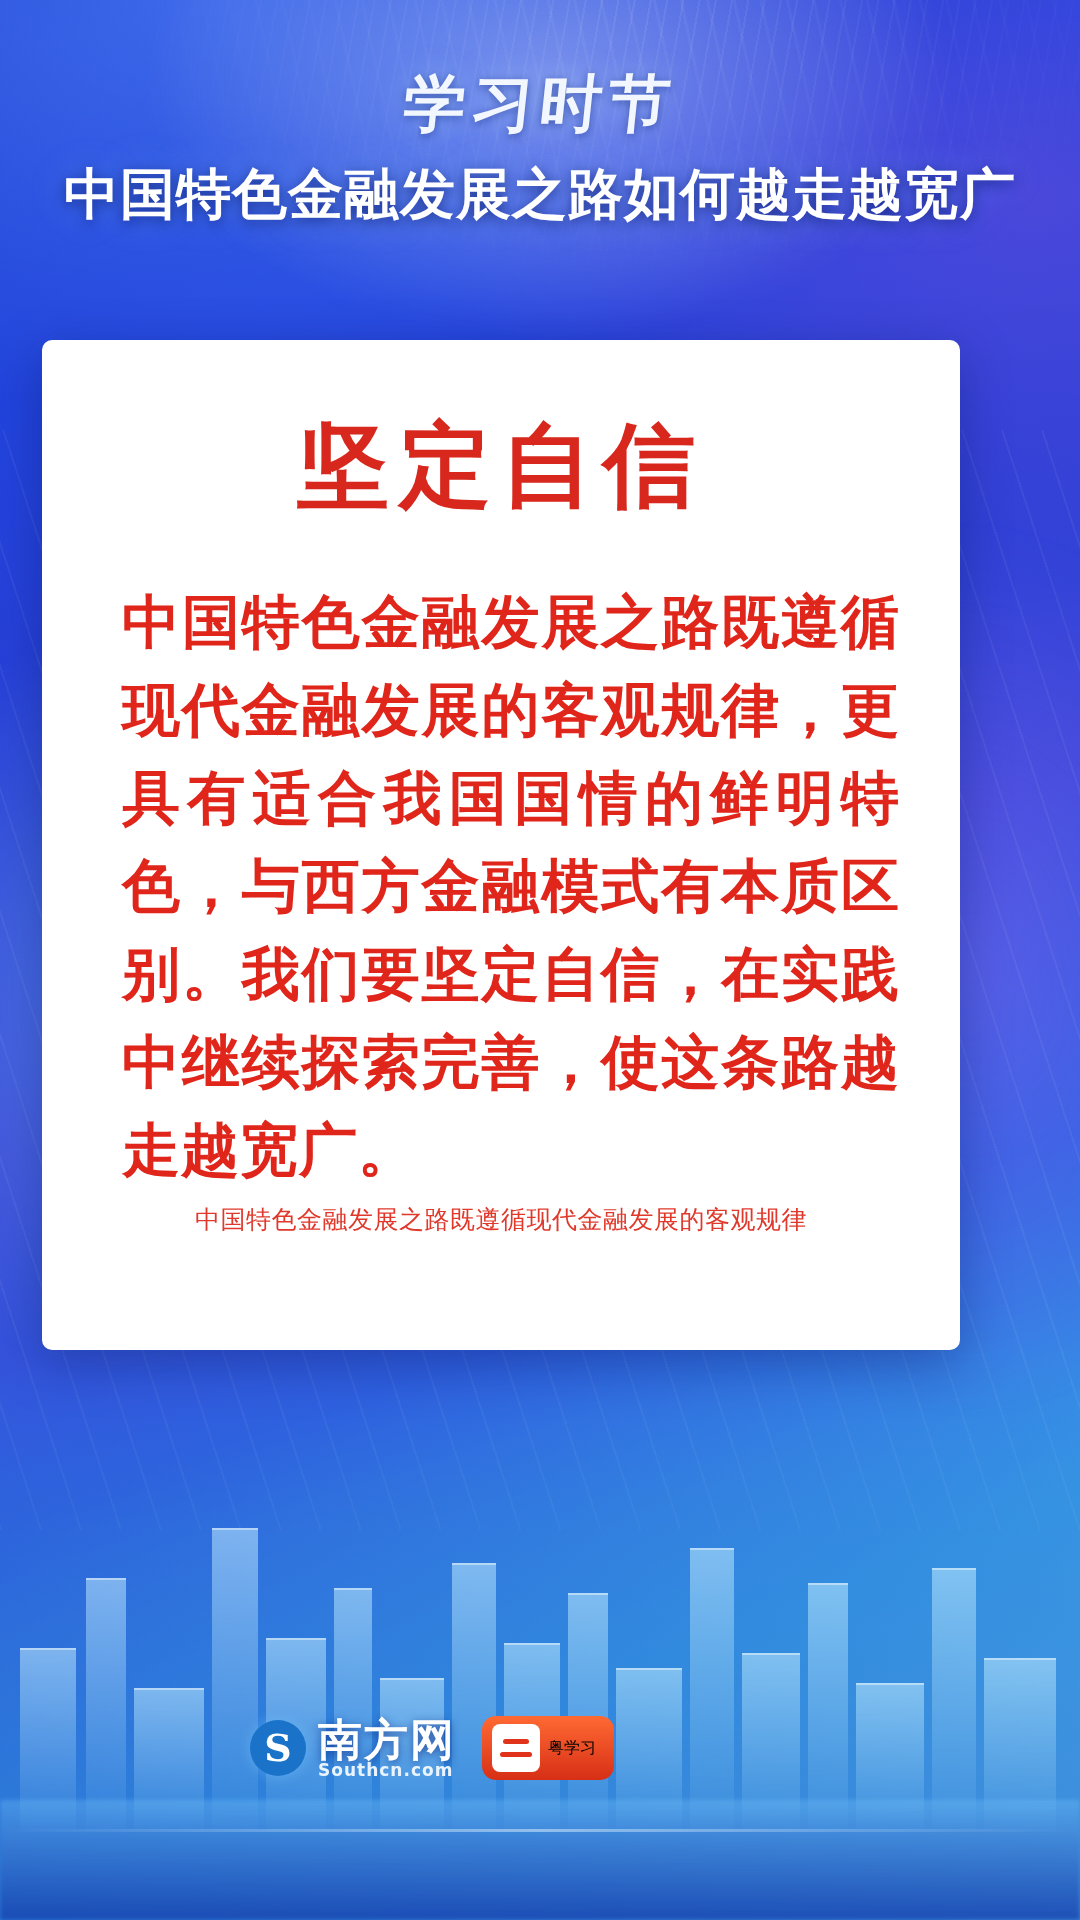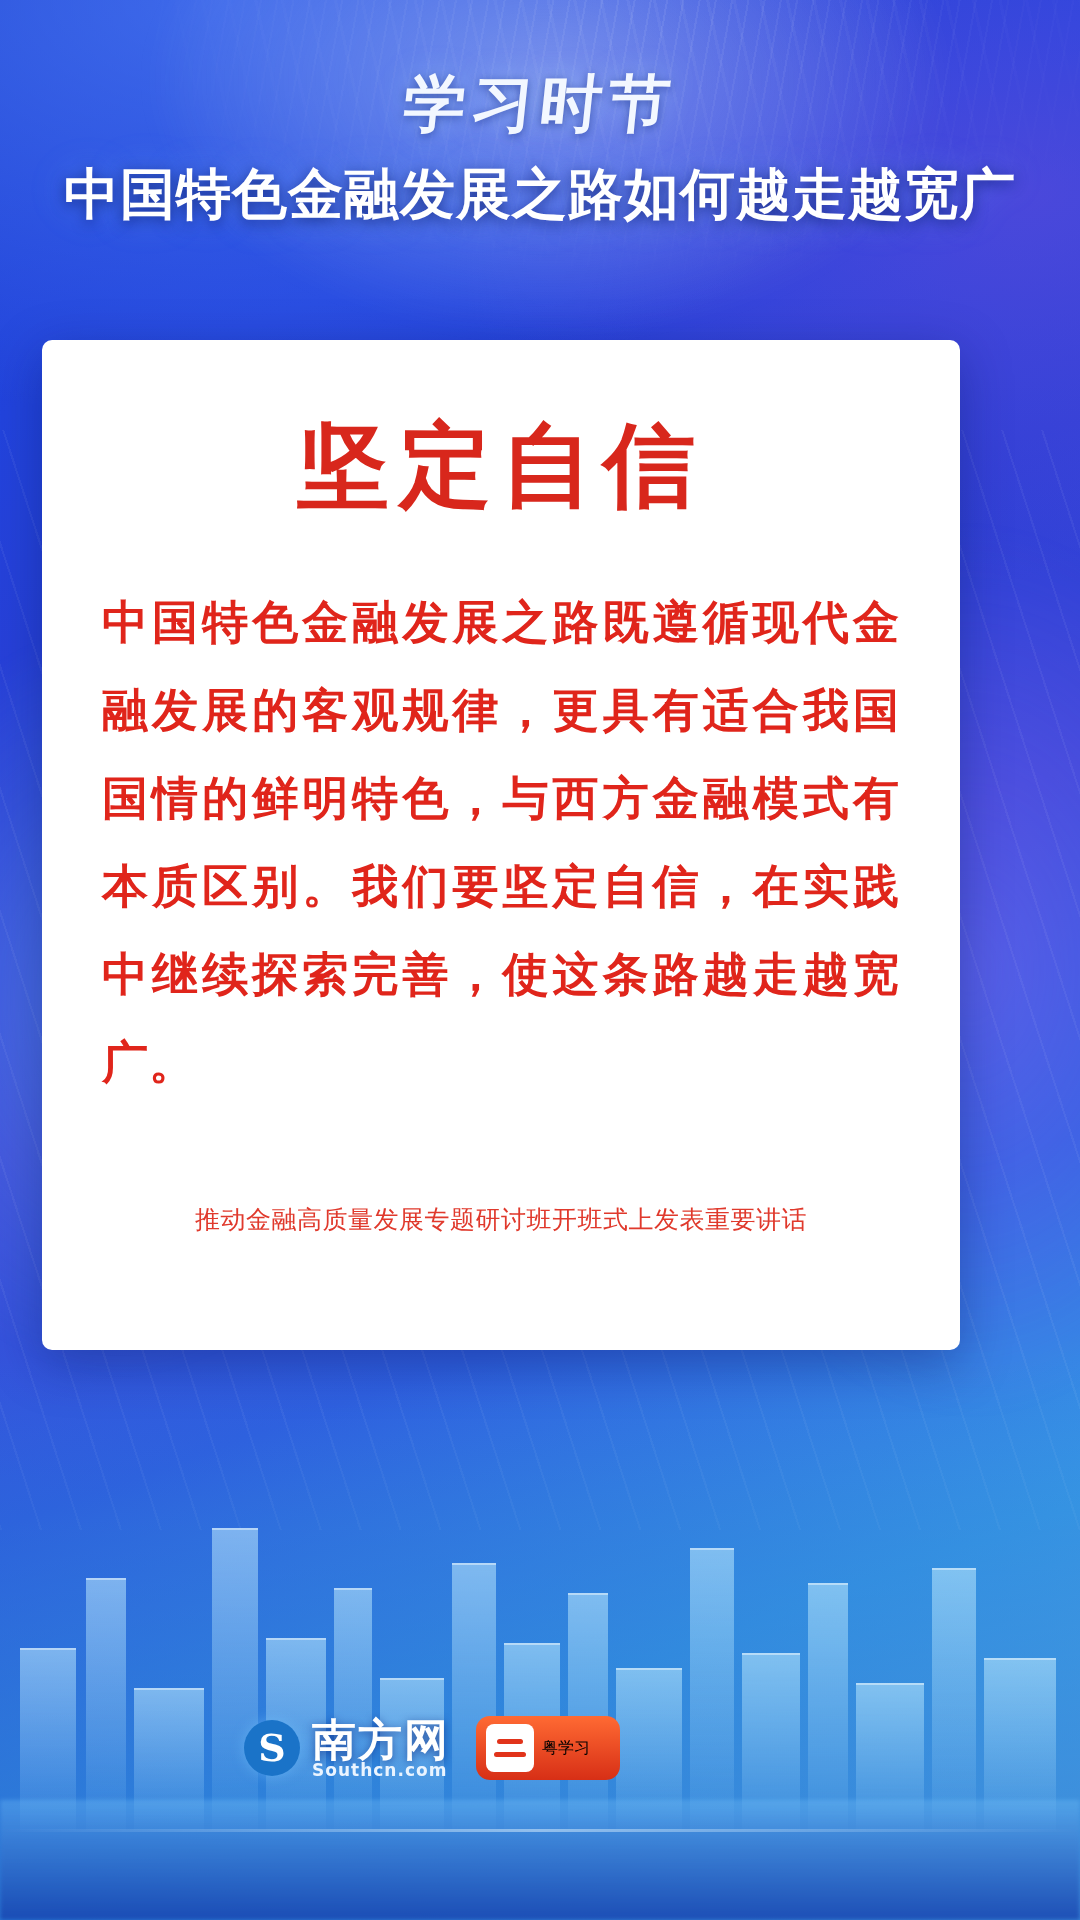--- a/index.html
+++ b/index.html
@@ -136,25 +136,25 @@
     margin: 80px 0 0 0;
     text-align: center;
     color: #d8271c;
     font-family: "DejaVu Sans", sans-serif;
     font-weight: bold;
     font-size: 92px;
     letter-spacing: 10px;
     line-height: 1;
   }
   .card-quote {
-    margin: 66px 60px 0 60px;
+    margin: 66px 60px 0 80px;
     color: #e0251b;
     font-family: "DejaVu Serif", serif;
     font-weight: bold;
-    font-size: 46px;
+    font-size: 58px;
     line-height: 88px;
     letter-spacing: 1px;
     text-align: justify;
     text-align-last: left;
   }
   .card-source {
     position: absolute;
     left: 60px; right: 60px;
     bottom: 108px;
     text-align: center;
@@ -210,21 +210,21 @@
   .logo-southcn .en {
     color: #eaf4ff;
     font-family: "DejaVu Sans", sans-serif;
     font-weight: bold;
     font-size: 17px;
     letter-spacing: 1px;
   }
   .logo-yue-wrap {
     background: linear-gradient(180deg, #ff6a33, #d72f16);
     border-radius: 14px;
-    padding: 8px 30px 8px 10px;
+    padding: 8px 18px 8px 10px;
     display: flex;
     align-items: center;
     gap: 8px;
   }
   .logo-yue-wrap .tile2 {
     width: 48px; height: 48px;
     border-radius: 8px;
     background: #ffffff;
     position: relative;
   }
@@ -283,21 +283,21 @@
   </div>
 
   <div class="headline">
     <span class="l1">中国特色金融发展之路如何越走越宽广</span>
   </div>
 
   <div class="card">
     <div class="card-title">坚定自信</div>
     <div class="card-quote">中国特色金融发展之路既遵循现代金融发展的客观规律，更具有适合我国国情的鲜明特色，与西方金融模式有本质区别。我们要坚定自信，在实践中继续探索完善，使这条路越走越宽广。</div>
     <div class="card-source">
-      <div>推动金融高质量发展专题研讨班开班式上发表重要讲话</div>
+      <div>中国特色金融发展之路既遵循现代金融发展的客观规律</div>
     </div>
   </div>
 
   <div class="footer">
     <div class="logo-southcn">
       <span class="mark"></span>
       <span class="words">
         <div class="cn">南方网</div>
         <div class="en">Southcn.com</div>
       </span>

